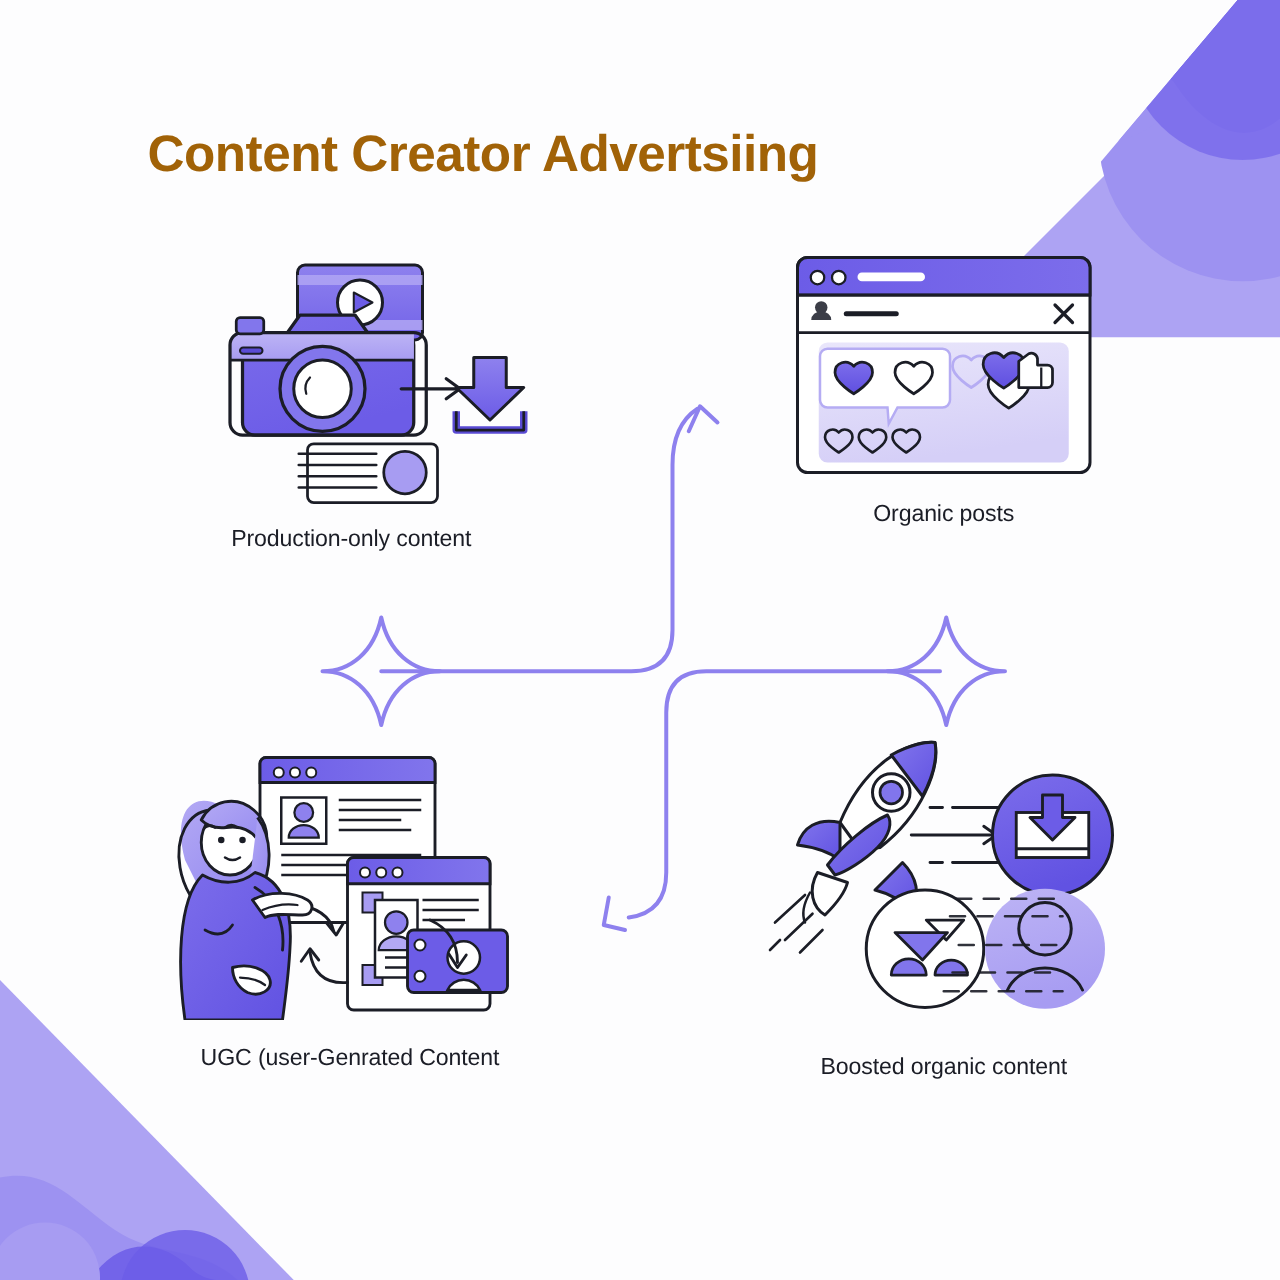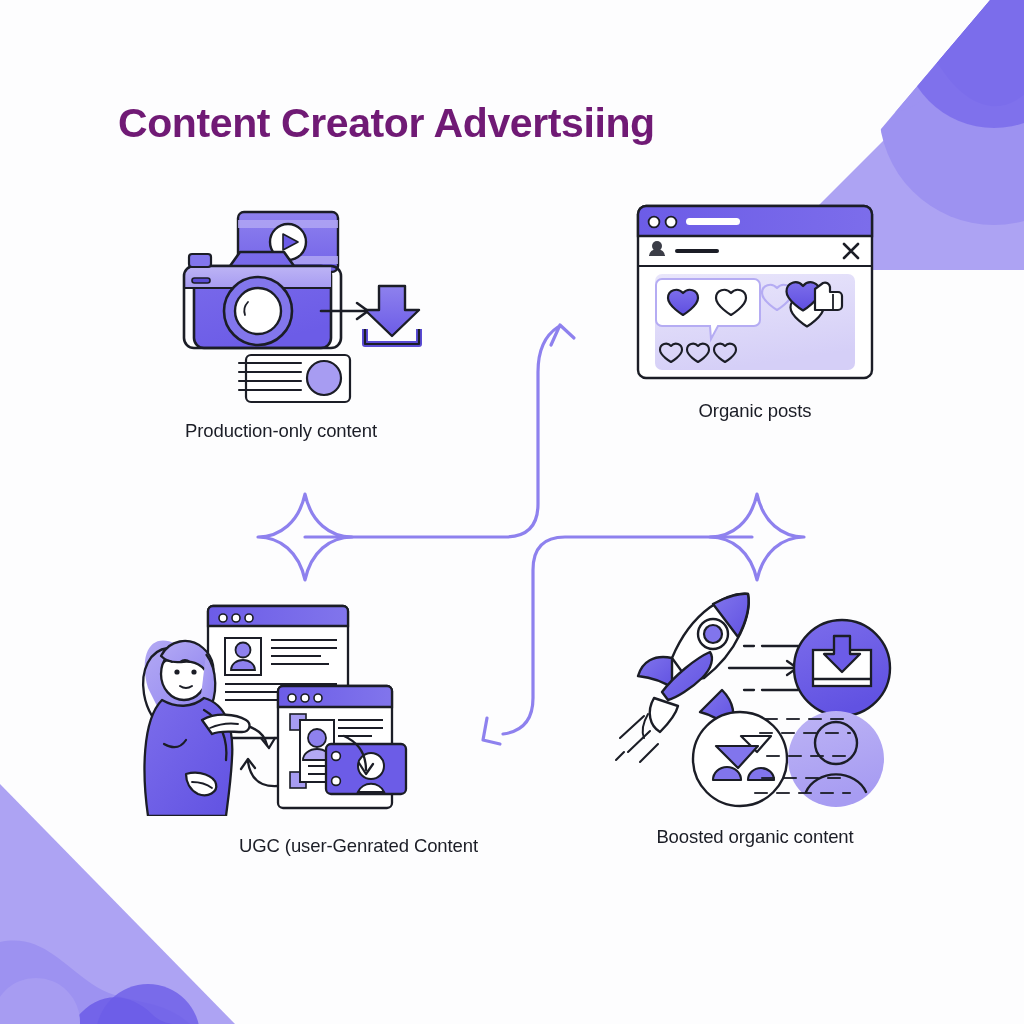--- a/index.html
+++ b/index.html
@@ -37,21 +37,21 @@
   }
 
   
   #page-title {
     position: absolute;
     left: 118px;
     top: 100px;
     font-size: 41px;
     font-weight: 700;
     letter-spacing: -0.4px;
-    color: #701a75;
+    color: #a16207;
     white-space: nowrap;
   }
 
   
   #connectors {
     position: absolute;
     left: 0; top: 0;
     width: 1024px; height: 1024px;
     pointer-events: none;
   }
@@ -77,22 +77,22 @@
     letter-spacing: -0.1px;
   }
 
   #cell-tl { left: 95px;  top: 198px; width: 372px; }
   #cell-tr { left: 585px; top: 198px; width: 340px; }
   #cell-bl { left: 82px;  top: 596px; width: 396px; }
   #cell-br { left: 575px; top: 586px; width: 360px; }
 
   #cell-tl .cell-label,
   #cell-tr .cell-label { }
-  #cell-bl .cell-label { margin-top: 18px; text-align: right; }
-  #cell-br .cell-label { margin-top: 14px; }
+  #cell-bl .cell-label { margin-top: 18px; }
+  #cell-br .cell-label { margin-top: 30px; }
 </style>
 </head>
 <body>
 
 <div id="canvas">
 
   <svg class="corner-decor" id="decor-tr" viewBox="0 0 330 270">
     <defs>
       <clipPath id="clipTR">
         <path d="M330 0 L330 270 L62 270 L330 -5 Z M330 0 L0 0 L0 120 L150 0 Z"></path>

